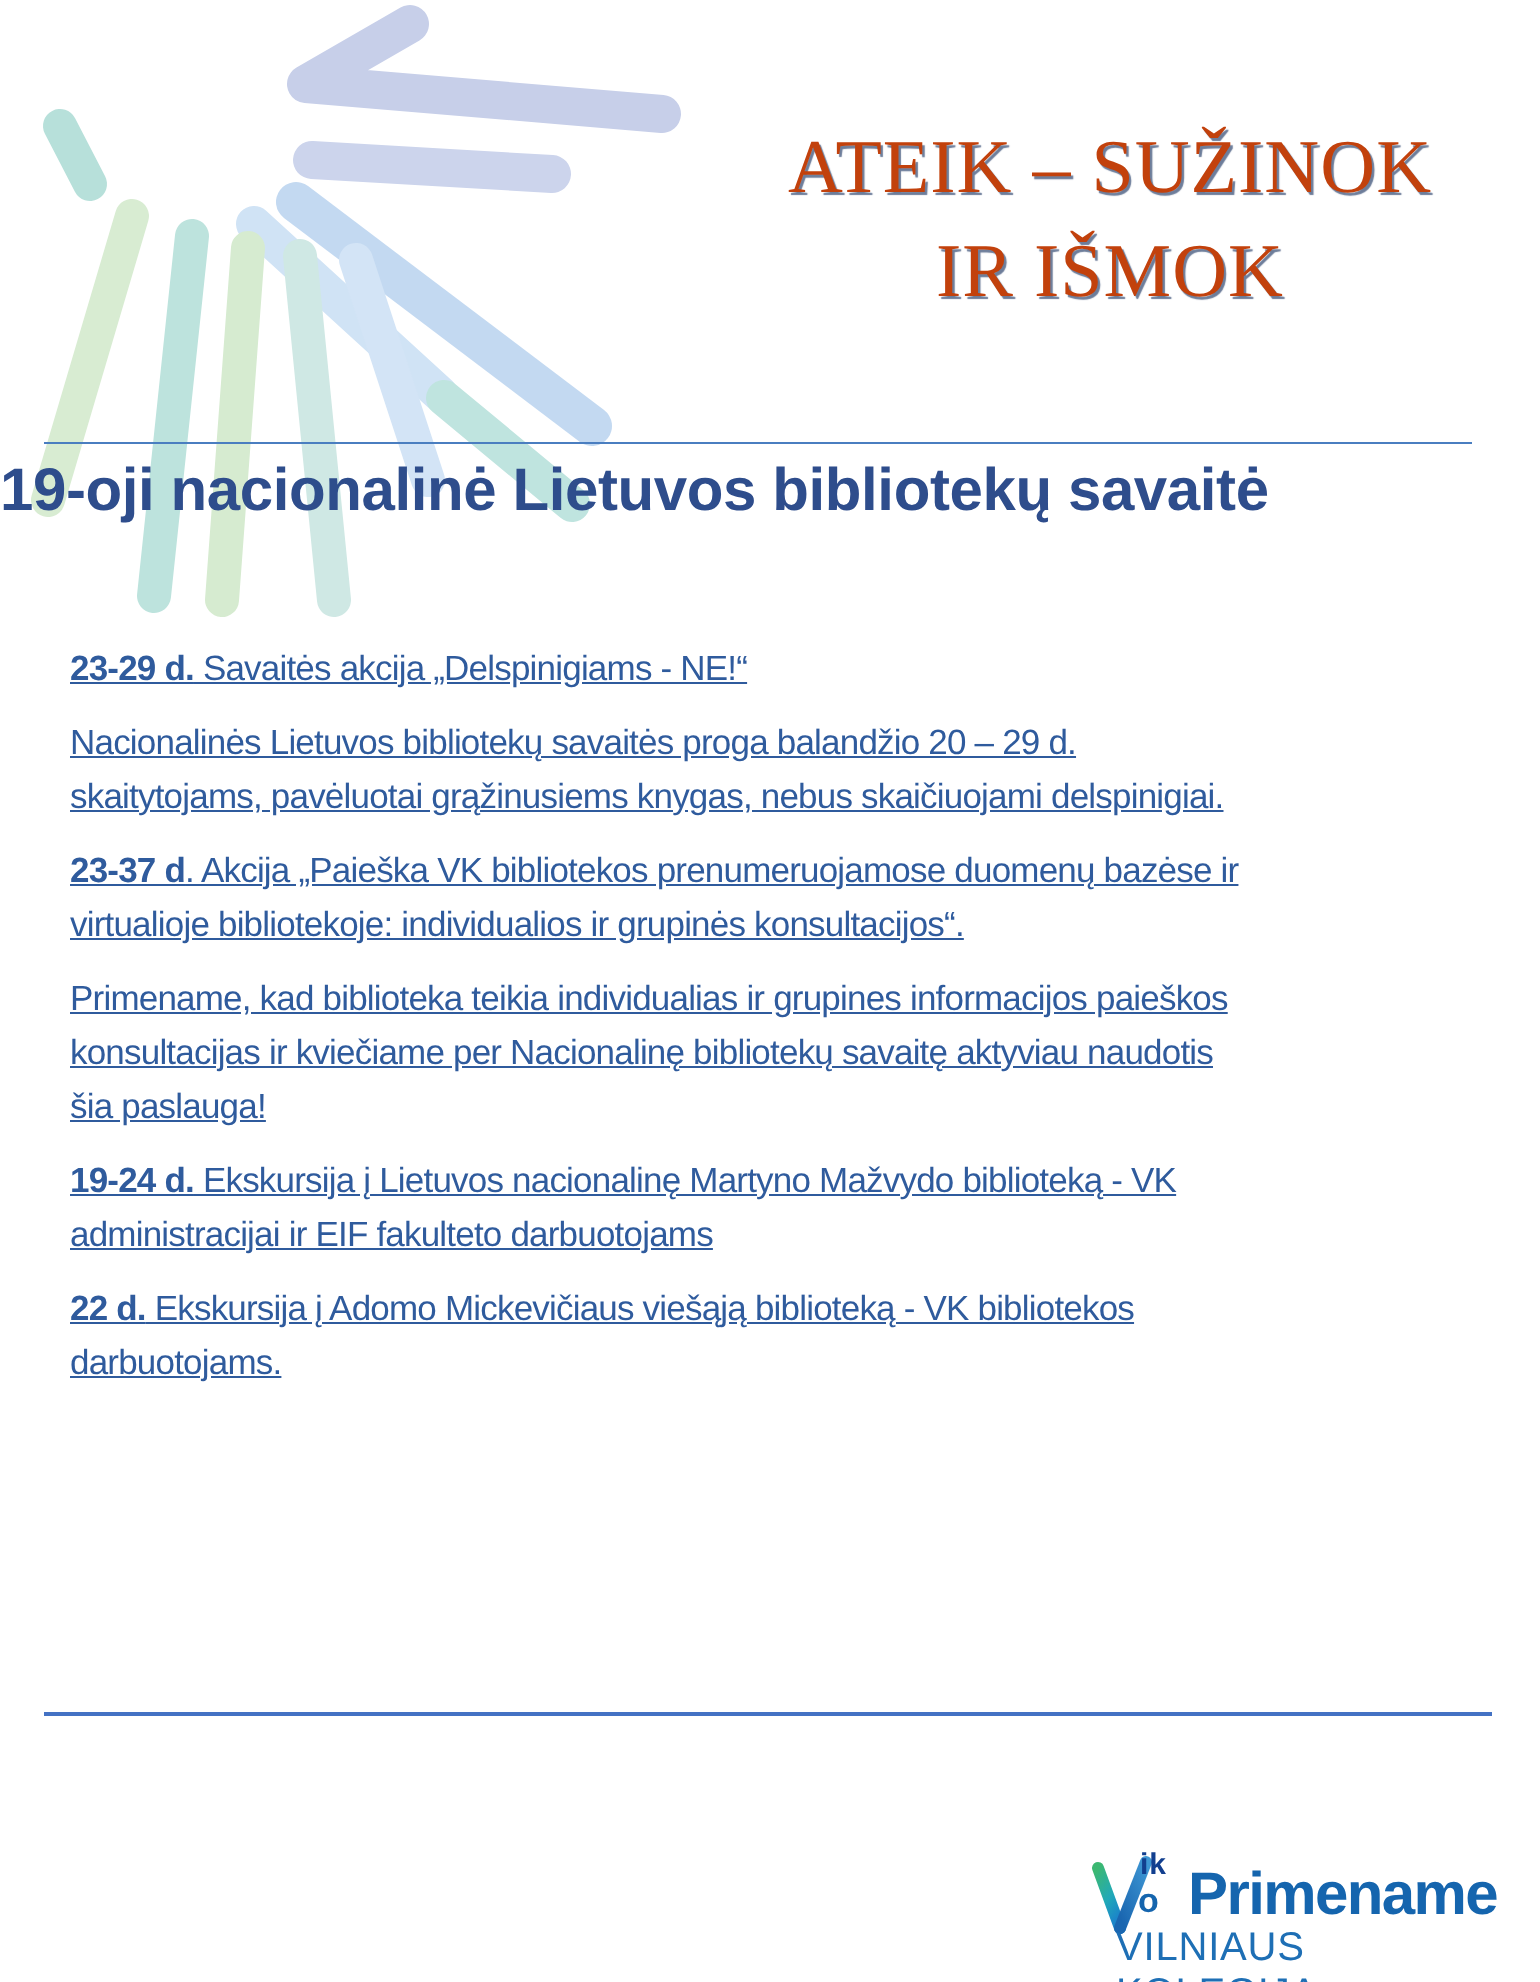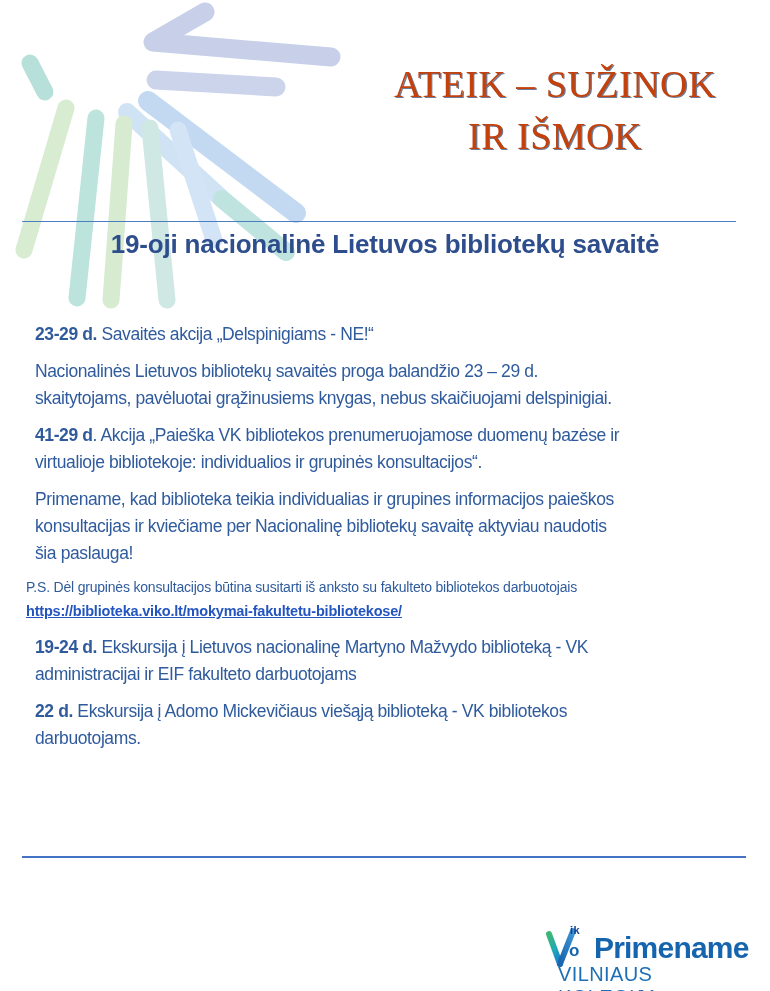--- a/index.html
+++ b/index.html
@@ -21,41 +21,41 @@
     letter-spacing:0.5px;
   }
   
   .rule-top{position:absolute;left:22px;top:221px;width:714px;height:0;
     border-top:1.5px solid #4a7ec0;z-index:1;}
   .rule-bottom{position:absolute;left:22px;top:856px;width:724px;height:0;
     border-top:2.5px solid #4472c4;z-index:1;}
   
   .heading{
     position:absolute;left:0;top:229px;width:770px;z-index:1;
-    text-align:center;font-size:26px;font-weight:bold;
+    text-align:left;font-size:30px;font-weight:bold;
     letter-spacing:-0.2px;color:#2e4d8c;
   }
   
   .body-block{
     position:absolute;left:35px;top:321px;width:700px;z-index:1;
     color:#2f5b9d;font-size:17.5px;line-height:27px;letter-spacing:-0.4px;
   }
-  .para{margin:0 0 10px 0;}
+  .para{margin:0 0 10px 0;text-decoration:underline;}
   .pdate{font-weight:bold;}
   .ptext{white-space:pre-line;}
   .ps-block{margin:0 0 10px -9px;}
   .ps-note{font-size:14px;line-height:20px;letter-spacing:-0.2px;}
   .ps-link{
     display:inline-block;font-size:14.5px;line-height:22px;font-weight:bold;
     color:#2355c0;text-decoration:underline;letter-spacing:-0.2px;cursor:pointer;
   }
   
   .footer-logo{position:absolute;left:540px;top:918px;width:215px;height:70px;z-index:1;}
   .vmark{position:absolute;left:4px;top:8px;}
-  .vik-ik{position:absolute;left:30px;top:6px;font-size:11px;font-weight:bold;color:#123f8f;letter-spacing:0.5px;}
+  .vik-ik{position:absolute;left:30px;top:6px;font-size:15px;font-weight:bold;color:#123f8f;letter-spacing:0.5px;}
   .vik-o{position:absolute;left:29px;top:23px;font-size:17px;font-weight:bold;color:#1565ae;}
   .brand{position:absolute;left:54px;top:13px;font-size:30px;font-weight:bold;
     color:#1565ae;letter-spacing:-0.8px;}
   .org{position:absolute;left:18px;top:45px;font-size:20px;color:#1e6fb5;letter-spacing:0.4px;}
 </style>
 </head>
 <body>
 
 <svg class="watermark" width="360" height="310" viewBox="0 0 360 310" fill="none" stroke-linecap="round" stroke-linejoin="round">
   <path d="M205 12 L153 42 L331 57" stroke="#c7cfe9" stroke-width="19"></path>
@@ -77,34 +77,30 @@
 </div>
 
 <div class="rule-top"></div>
 
 <div class="heading">19-oji nacionalinė Lietuvos bibliotekų savaitė</div>
 
 <div class="body-block">
 
   <p class="para"><span class="pdate">23-29 d.</span><span class="ptext"> Savaitės akcija „Delspinigiams - NE!“</span></p>
 
-  <p class="para"><span class="ptext">Nacionalinės Lietuvos bibliotekų savaitės proga balandžio 23 – 29 d.
+  <p class="para"><span class="ptext">Nacionalinės Lietuvos bibliotekų savaitės proga balandžio 20 – 29 d.
 skaitytojams, pavėluotai grąžinusiems knygas, nebus skaičiuojami delspinigiai.</span></p>
 
-  <p class="para"><span class="pdate">41-29 d</span><span class="ptext">. Akcija „Paieška VK bibliotekos prenumeruojamose duomenų bazėse ir
+  <p class="para"><span class="pdate">23-37 d</span><span class="ptext">. Akcija „Paieška VK bibliotekos prenumeruojamose duomenų bazėse ir
 virtualioje bibliotekoje: individualios ir grupinės konsultacijos“.</span></p>
 
   <p class="para"><span class="ptext">Primename, kad biblioteka teikia individualias ir grupines informacijos paieškos
 konsultacijas ir kviečiame per Nacionalinę bibliotekų savaitę aktyviau naudotis
 šia paslauga!</span></p>
 
-  <div class="ps-block">
-    <div class="ps-note">P.S. Dėl grupinės konsultacijos būtina susitarti iš anksto su fakulteto bibliotekos darbuotojais</div>
-    <a class="ps-link">https://biblioteka.viko.lt/mokymai-fakultetu-bibliotekose/</a>
-  </div>
 
   <p class="para"><span class="pdate">19-24 d.</span><span class="ptext"> Ekskursija į Lietuvos nacionalinę Martyno Mažvydo biblioteką - VK
 administracijai ir EIF fakulteto darbuotojams</span></p>
 
 
   <p class="para"><span class="pdate">22 d.</span><span class="ptext"> Ekskursija į Adomo Mickevičiaus viešąją biblioteką - VK bibliotekos
 darbuotojams.</span></p>
 
 </div>
 

